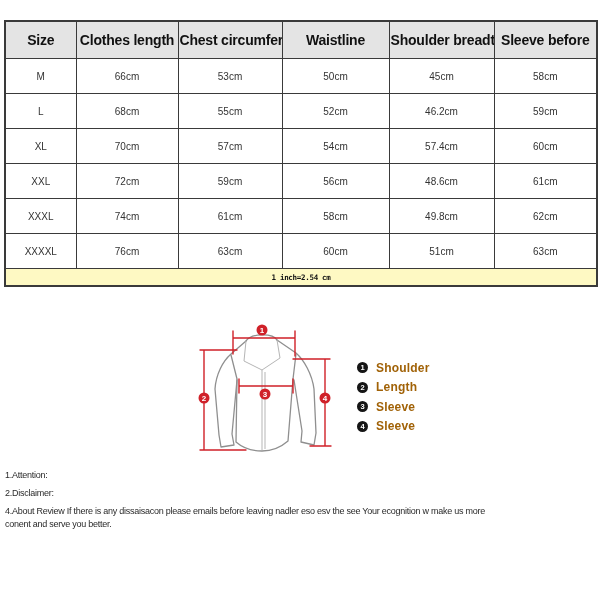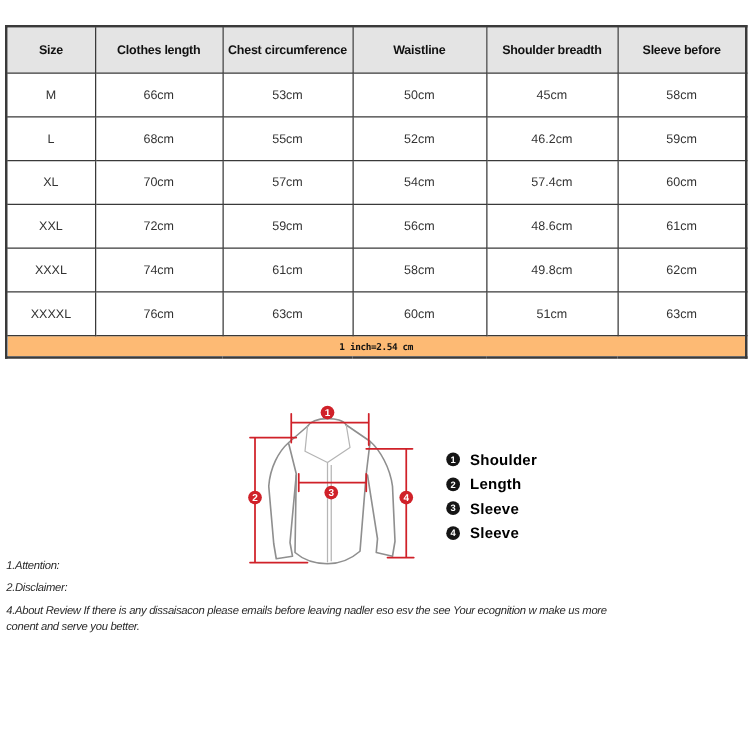--- a/index.html
+++ b/index.html
@@ -12,46 +12,46 @@
   table.size-table{
     position:absolute;left:4px;top:20px;width:592px;
     border-collapse:collapse;table-layout:fixed;
     border:2px solid #3a3a3a;
   }
   table.size-table th, table.size-table td{
     border:1px solid #3a3a3a;text-align:center;vertical-align:middle;
     overflow:hidden;white-space:nowrap;
   }
   table.size-table th{
-    background:#e4e4e4;height:34px;font-size:10px;font-weight:bold;
+    background:#e4e4e4;height:34px;font-size:14px;font-weight:bold;
     color:#111;letter-spacing:-0.2px;margin-top:16px;
   }
   table.size-table td.cell{
     height:32px;font-size:10px;color:#333;background:#fff;font-weight:normal;
   }
   table.size-table td.note{
     font-family:"DejaVu Sans Mono", monospace;font-weight:bold;
-    font-size:7.5px;letter-spacing:-0.3px;color:#111;background:#fdba74;
+    font-size:7.5px;letter-spacing:-0.3px;color:#111;background:#fef9c3;
   }
   td.note.n1{height:14px;}
   td.note.n2{height:18px;}
 
   
   .diagram{position:absolute;left:190px;top:316px;width:170px;height:140px;}
   .legend{position:absolute;left:357px;top:361px;}
   .legend-row{display:flex;align-items:center;height:13px;margin-bottom:6.5px;}
   .lg-circle{
     display:inline-block;width:11px;height:11px;border-radius:50%;
     background:#151515;color:#fff;font-size:7.5px;font-weight:bold;
     text-align:center;line-height:11px;flex:0 0 auto;
   }
-  .lg-label{margin-left:8px;font-size:12px;font-weight:bold;color:#000000;letter-spacing:0.2px;}
+  .lg-label{margin-left:8px;font-size:12px;font-weight:bold;color:#a16207;letter-spacing:0.2px;}
 
   
-  .sections{position:absolute;left:5px;top:446px;width:590px;font-style:italic;}
+  .sections{position:absolute;left:5px;top:469px;width:590px;}
   .section{margin:0 0 5px 0;}
   .sec-title{
     font-size:9px;line-height:13px;color:#2a2a2a;letter-spacing:-0.25px;
   }
   .sec-title:empty{display:none;}
   .sec-body{
     font-size:9px;line-height:13px;color:#2a2a2a;letter-spacing:-0.25px;
     white-space:pre-line;
   }
 </style>

